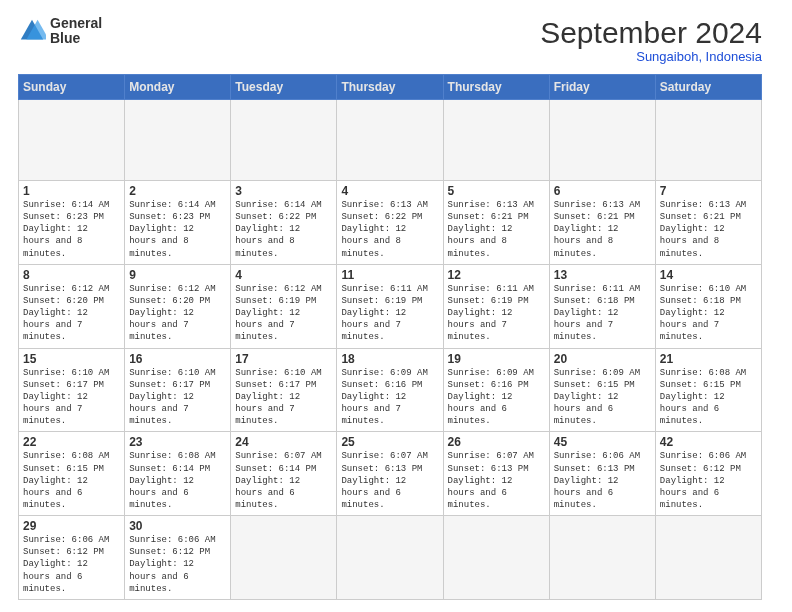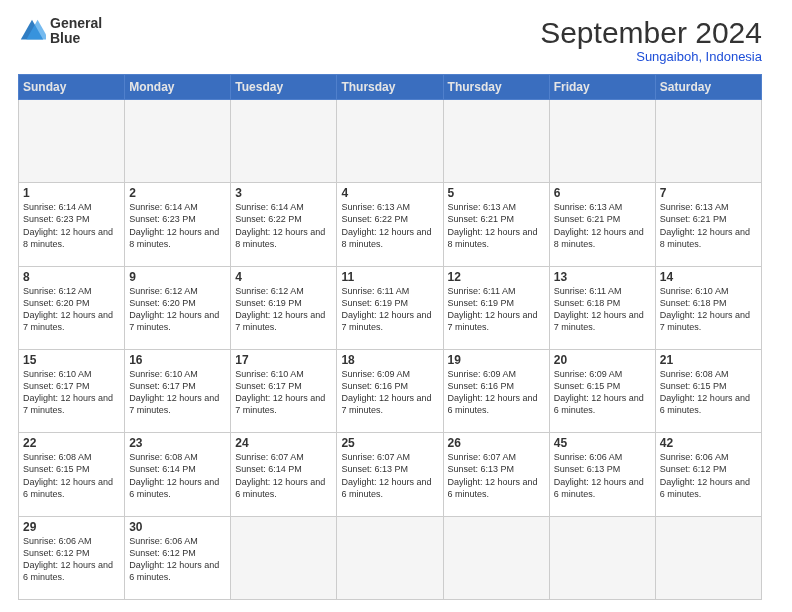--- a/index.html
+++ b/index.html
@@ -82,20 +82,21 @@
     .day-num {
       font-size: 12px;
       font-weight: bold;
       display: block;
       margin-bottom: 1px;
     }
     .cell-text {
       font-size: 9px;
       line-height: 1.35;
       color: #333;
+      font-family: Liberation Mono, monospace;
     }
   </style>
 </head>
 <body>
 
 <div class="page">
   <div class="header">
     <div class="logo">
       <svg class="logo-icon" viewBox="0 0 40 40">
         <polygon points="20,4 36,32 4,32" fill="#1a6fbd" opacity="0.9"></polygon>

